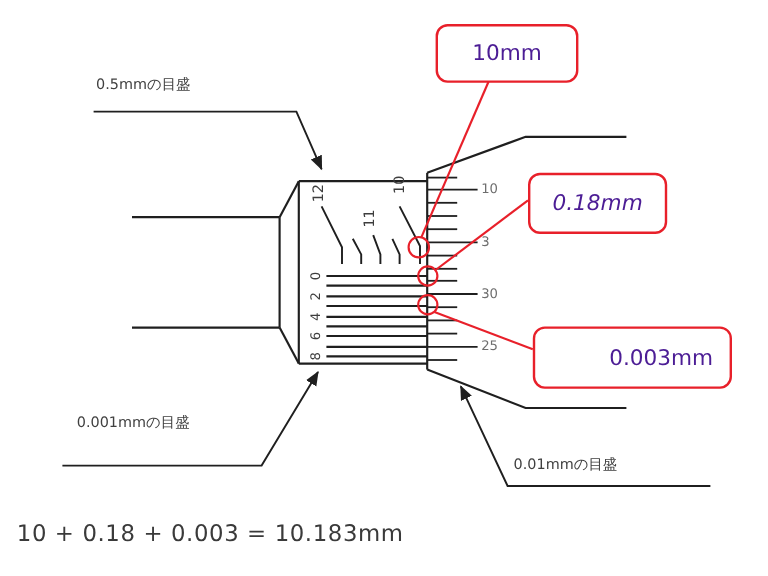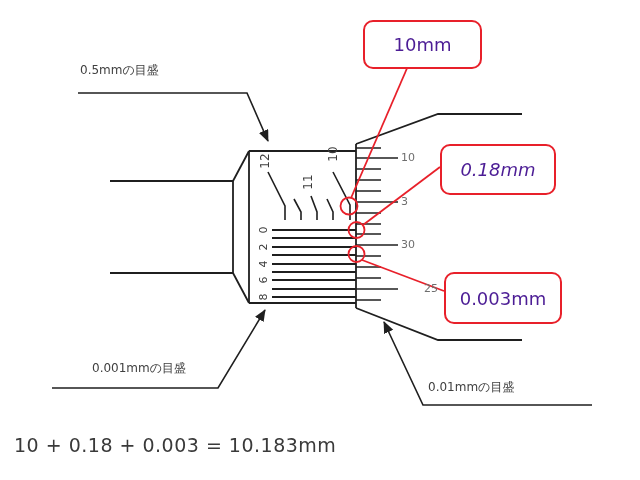--- a/index.html
+++ b/index.html
@@ -114,33 +114,33 @@
       <circle cx="356.5" cy="254" r="8"></circle>
     </g>
   </svg>
 
   <div class="callout" style="left:363px;top:20px;width:115px;height:45px;">
     <span>10mm</span>
   </div>
   <div class="callout" style="left:440px;top:144px;width:112px;height:47px;font-style:italic;">
     <span>0.18mm</span>
   </div>
-  <div class="callout" style="left:444px;top:272px;width:114px;height:48px;">
+  <div class="callout" style="left:444px;top:272px;width:114px;height:48px;padding-left:48px;">
     <span>0.003mm</span>
   </div>
 
   <div class="label" style="left:80px;top:64px;">0.5mmの目盛</div>
-  <div class="label" style="left:64px;top:362px;margin-left:28px;">0.001mmの目盛</div>
+  <div class="label" style="left:64px;top:346px;">0.001mmの目盛</div>
   <div class="label" style="left:428px;top:381px;">0.01mmの目盛</div>
 
   <div id="thimble-numbers">
       <span class="scale-num" style="left: 401px; top: 152px;">10</span>
       <span class="scale-num" style="left: 401px; top: 196px;">3</span>
       <span class="scale-num" style="left: 401px; top: 239px;">30</span>
-      <span class="scale-num" style="left: 424px; top: 283px;">25</span>
+      <span class="scale-num" style="left: 401px; top: 283px;">25</span>
     </div>
   <div id="vernier-numbers">
       <span class="rot-num" style="left: 253px; top: 223px;">0</span>
       <span class="rot-num" style="left: 253px; top: 240px;">2</span>
       <span class="rot-num" style="left: 253px; top: 257px;">4</span>
       <span class="rot-num" style="left: 253px; top: 273px;">6</span>
       <span class="rot-num" style="left: 253px; top: 290px;">8</span>
     </div>
   <div id="sleeve-numbers">
       <span class="rot-num sleeve-num" style="left: 255px; top: 154px;">12</span>

